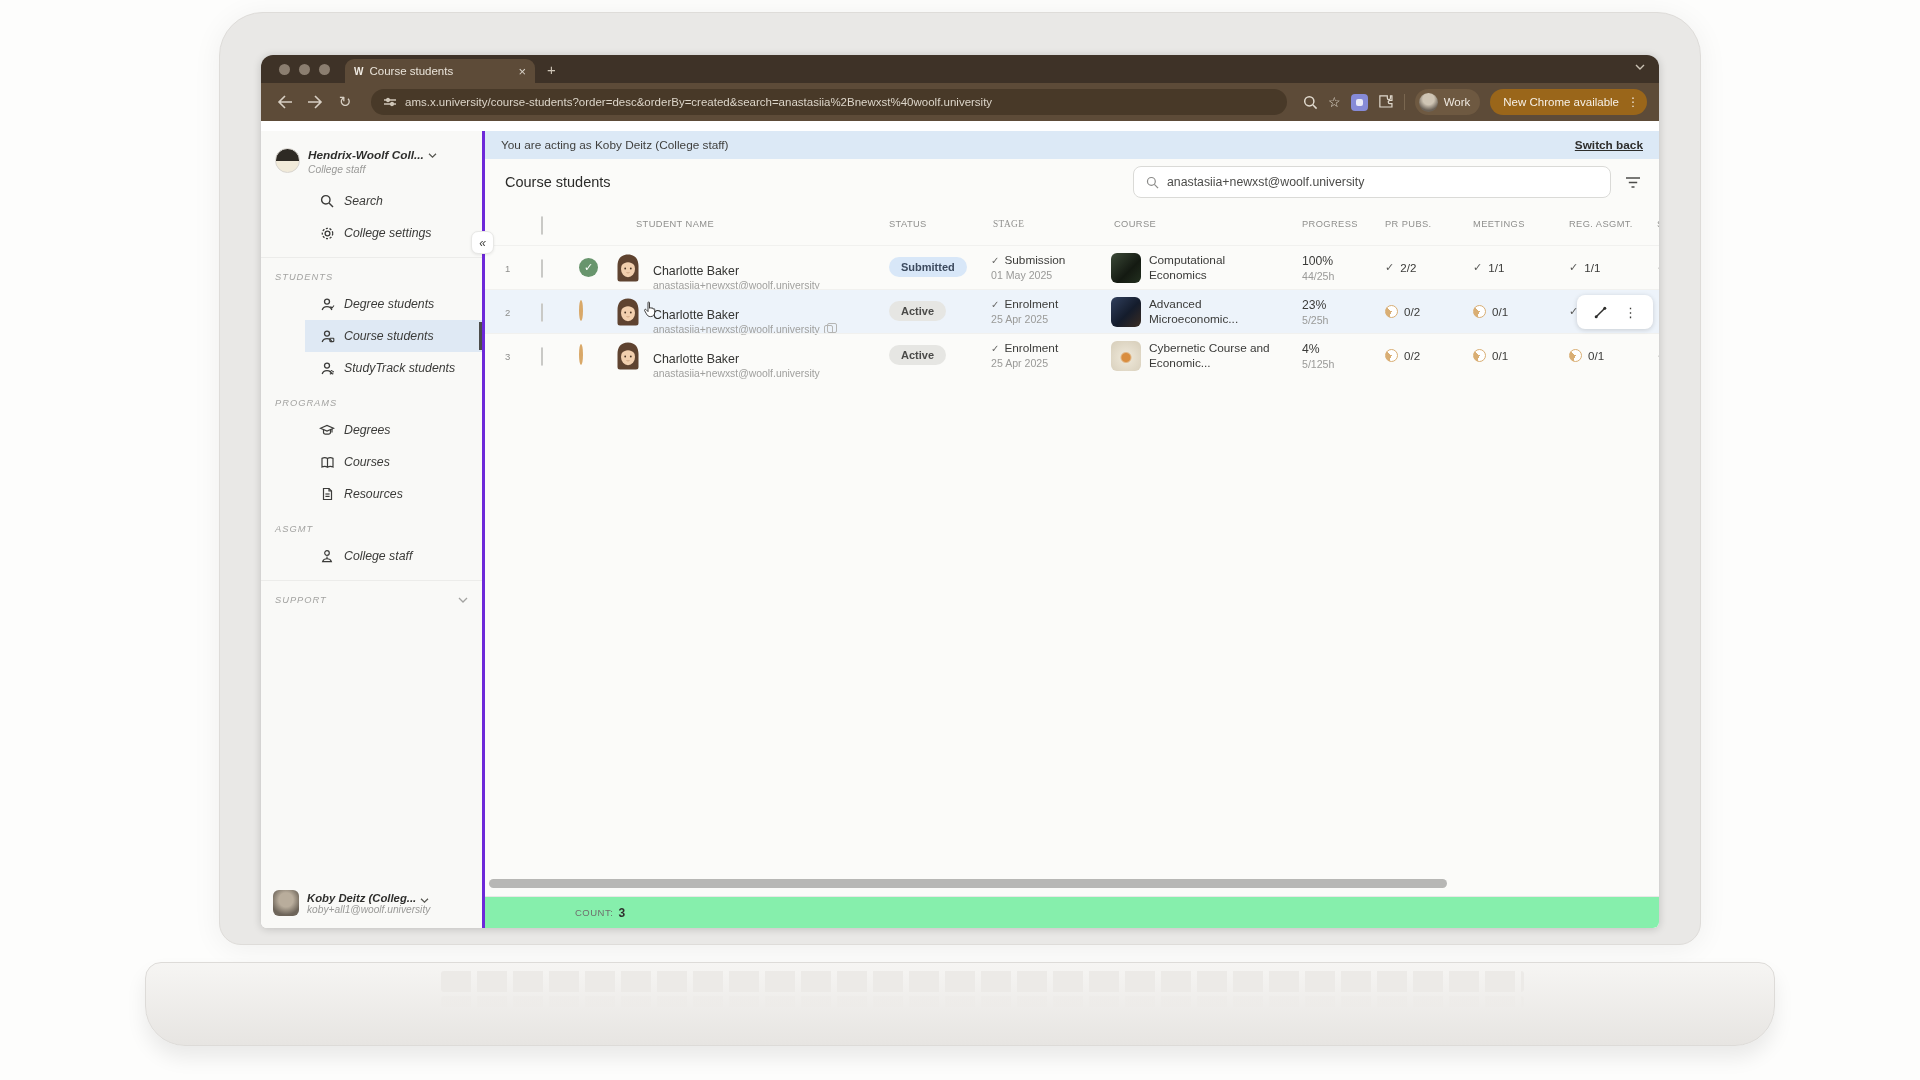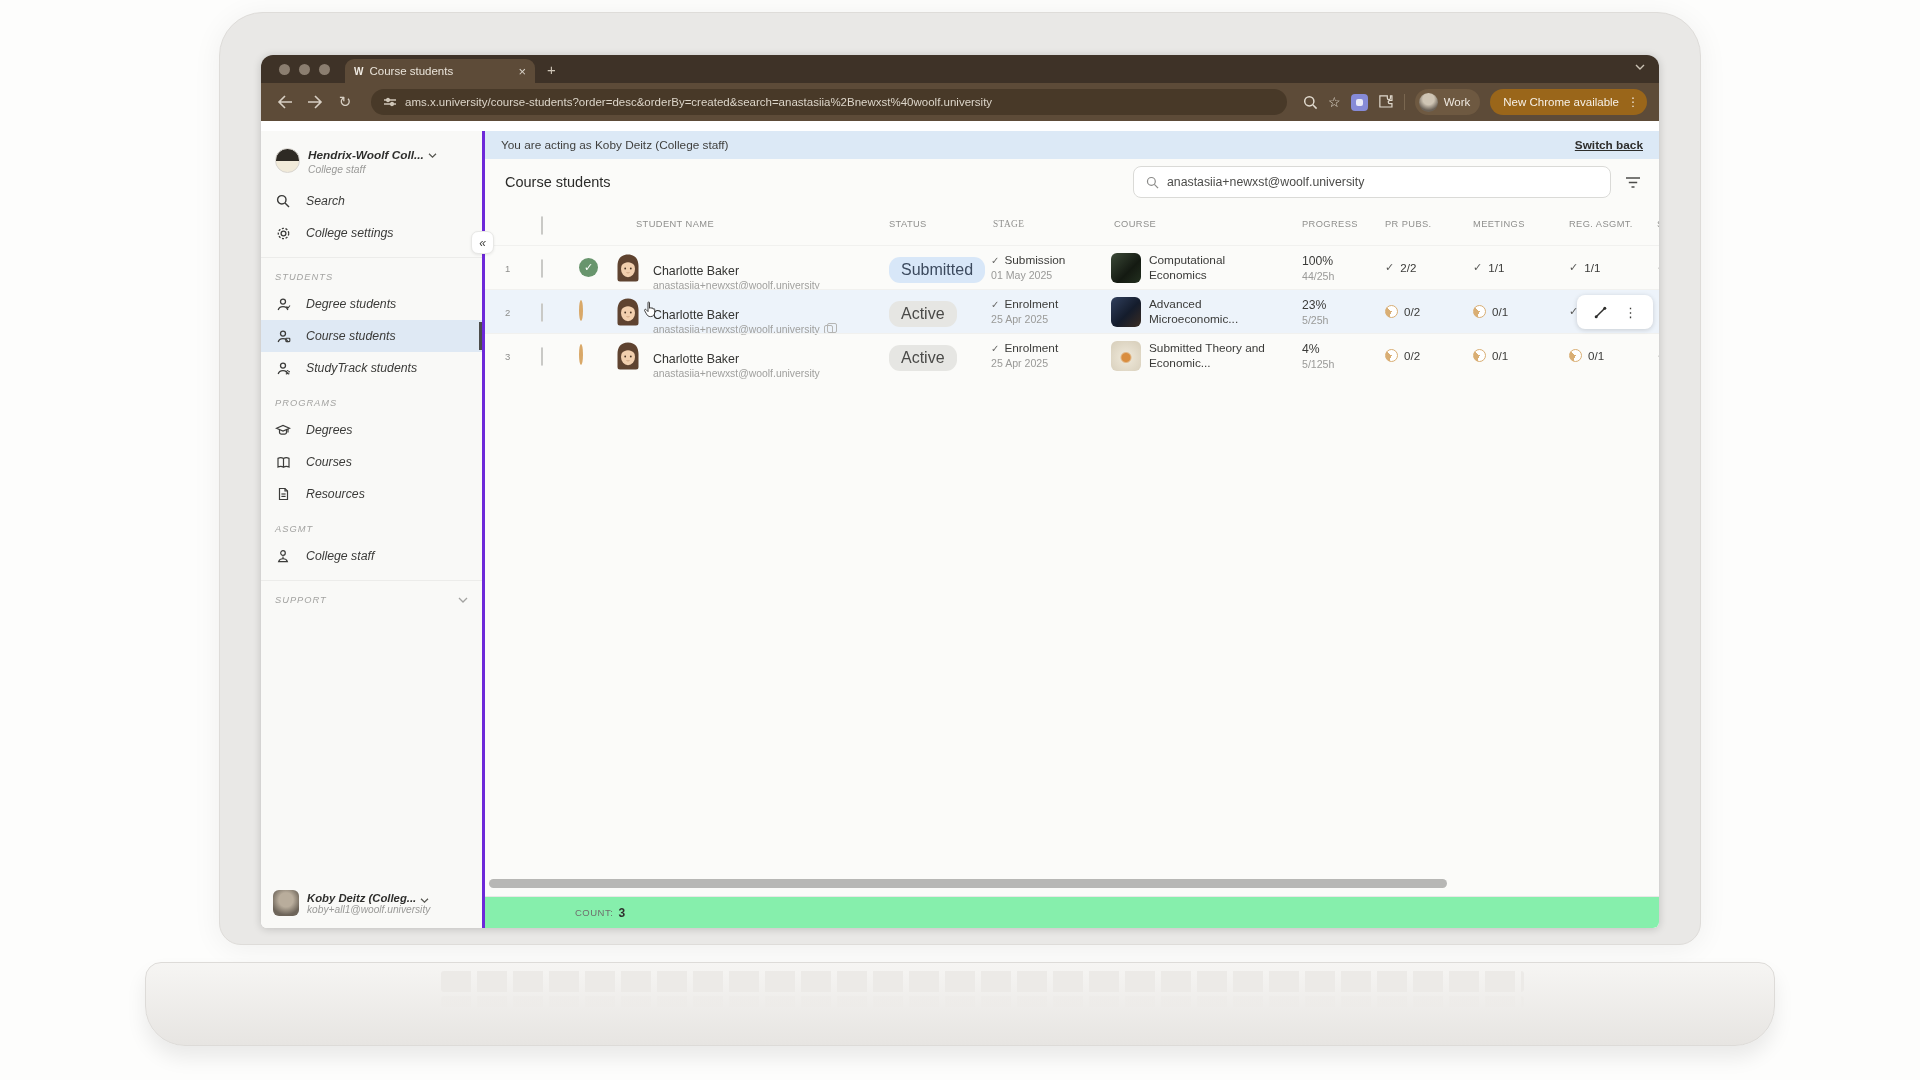--- a/index.html
+++ b/index.html
@@ -55,21 +55,21 @@
   .content { flex:1; background:#ffffff; display:flex; flex-direction:column; min-height:0; }
   .page-gap { height:10px; background:#ffffff; flex:0 0 auto; }
   .page-body { flex:1; display:flex; min-height:0; }
 
   
   .sidebar { width:224px; background:#f9f9f7; border-right:3px solid #6d28d9; position:relative; flex:0 0 auto; padding-top:10px;font-style:italic; }
   .org-row { display:flex; align-items:center; gap:8px; padding:4px 10px 10px 14px; }
   .org-logo { width:25px; height:25px; border-radius:50%; background:linear-gradient(#2e2a24 52%, #f1ead9 52%); border:1px solid #d8d5cf; flex:0 0 auto; }
   .org-name { font-size:11.8px; font-weight:bold; color:#2f2f2d; white-space:nowrap; }
   .org-role { font-size:10.3px; color:#9a9a98; margin-top:1px; }
-  .side-item { display:flex; align-items:center; gap:15px; height:32px; padding:0 14px; color:#3b3b39; font-size:12.3px; position:relative; }
+  .side-item { display:flex; align-items:center; gap:9px; height:32px; padding:0 14px; color:#3b3b39; font-size:12.3px; position:relative;margin-left:44px; }
   .side-item.active { background:#dfe9f4; }
   .side-item.active::after { content:""; position:absolute; right:0; top:2px; bottom:2px; width:3px; background:#4c4c4a; }
   .side-ic { width:16px; display:flex; justify-content:center; flex:0 0 auto; }
   .section-label { font-size:9.3px; letter-spacing:1px; color:#a3a3a1; padding:14px 14px 6px 14px; display:flex; align-items:center; justify-content:space-between; }
   .side-divider { height:1px; background:#ececea; margin:8px 0 0 0; }
   .collapse-chip { position:absolute; right:-12px; top:100px; width:23px; height:23px; background:#ffffff; border:1px solid #e8e8e6;
     border-radius:7px; box-shadow:0 1px 3px rgba(0,0,0,.08); display:flex; align-items:center; justify-content:center;
     font-size:12px; color:#3c3c3a; z-index:6; }
   .side-user { position:absolute; left:0; right:0; bottom:8px; display:flex; gap:8px; padding:6px 10px 4px 12px; align-items:center; }
   .user-photo { width:26px; height:26px; border-radius:6px; background:radial-gradient(circle at 50% 38%, #b9ad9c 0 34%, #6e655a 72%); flex:0 0 auto; }
@@ -100,21 +100,21 @@
   .row-badge { left:94px; top:12px; }
   .badge-done { width:19px; height:19px; border-radius:50%; background:#68956d; color:#fff; font-size:11px;
     display:flex; align-items:center; justify-content:center; }
   .badge-pend { width:19px; height:19px; border-radius:50%; border:2px solid #d9a868;
     background:conic-gradient(from 190deg, #e7c69c 0 150deg, #ffffff 150deg 360deg); }
   .row-avatar { left:128px; top:7px; }
   .name-block { left:168px; top:18px; }
   .stu-name { font-size:12.4px; font-weight:500; color:#343432; }
   .stu-email { font-size:10.4px; color:#a0a09e; margin-top:2px; display:flex; align-items:center; gap:4px; }
   .status-cell { left:404px; top:11px; }
-  .pill { display:inline-block; font-size:16px; padding:4px 12px; border-radius:11px; }
+  .pill { display:inline-block; font-size:11px; padding:4px 12px; border-radius:11px;font-weight:bold; }
   .pill-submitted { background:#d8e7f8; color:#3c4a5e; }
   .pill-active { background:#e6e6e3; color:#4a4a48; }
   .stage-cell { left:506px; top:7px; }
   .stage-line { font-size:11.8px; color:#3c3c3a; display:flex; align-items:center; gap:5px; }
   .stage-check { color:#6a6a68; font-size:10px; }
   .stage-date { font-size:10.6px; color:#9a9a98; margin-top:2px; }
   .course-cell { left:626px; top:7px; display:flex; gap:8px; align-items:flex-start; }
   .course-thumb { width:30px; height:30px; border-radius:6px; flex:0 0 auto; }
   .thumb-1 { background:linear-gradient(135deg,#3c4a38,#141a12 60%,#23301f); }
   .thumb-2 { background:linear-gradient(135deg,#31405e,#141c2c 55%,#3a2c22); }
@@ -569,21 +569,21 @@
             <span class="cell status-cell"><span class="pill pill-active">Active</span></span>
             <span class="cell stage-cell">
               <div class="stage-line">
                   <span class="stage-check">✓</span>
                   <span>Enrolment</span>
                 </div>
               <div class="stage-date">25 Apr 2025</div>
             </span>
             <span class="cell course-cell">
               <span class="course-thumb thumb-3"></span>
-              <span class="course-name">Submitted Theory and Economic...</span>
+              <span class="course-name">Cybernetic Course and Economic...</span>
             </span>
             <span class="cell progress-cell">
               <div class="prog-val">4%</div>
               <div class="prog-hours">5/125h</div>
             </span>
             <span class="cell metric m-pr">
                 <span class="ic-pend"></span>
                 <span>0/2</span>
               </span>
             <span class="cell metric m-meet">

